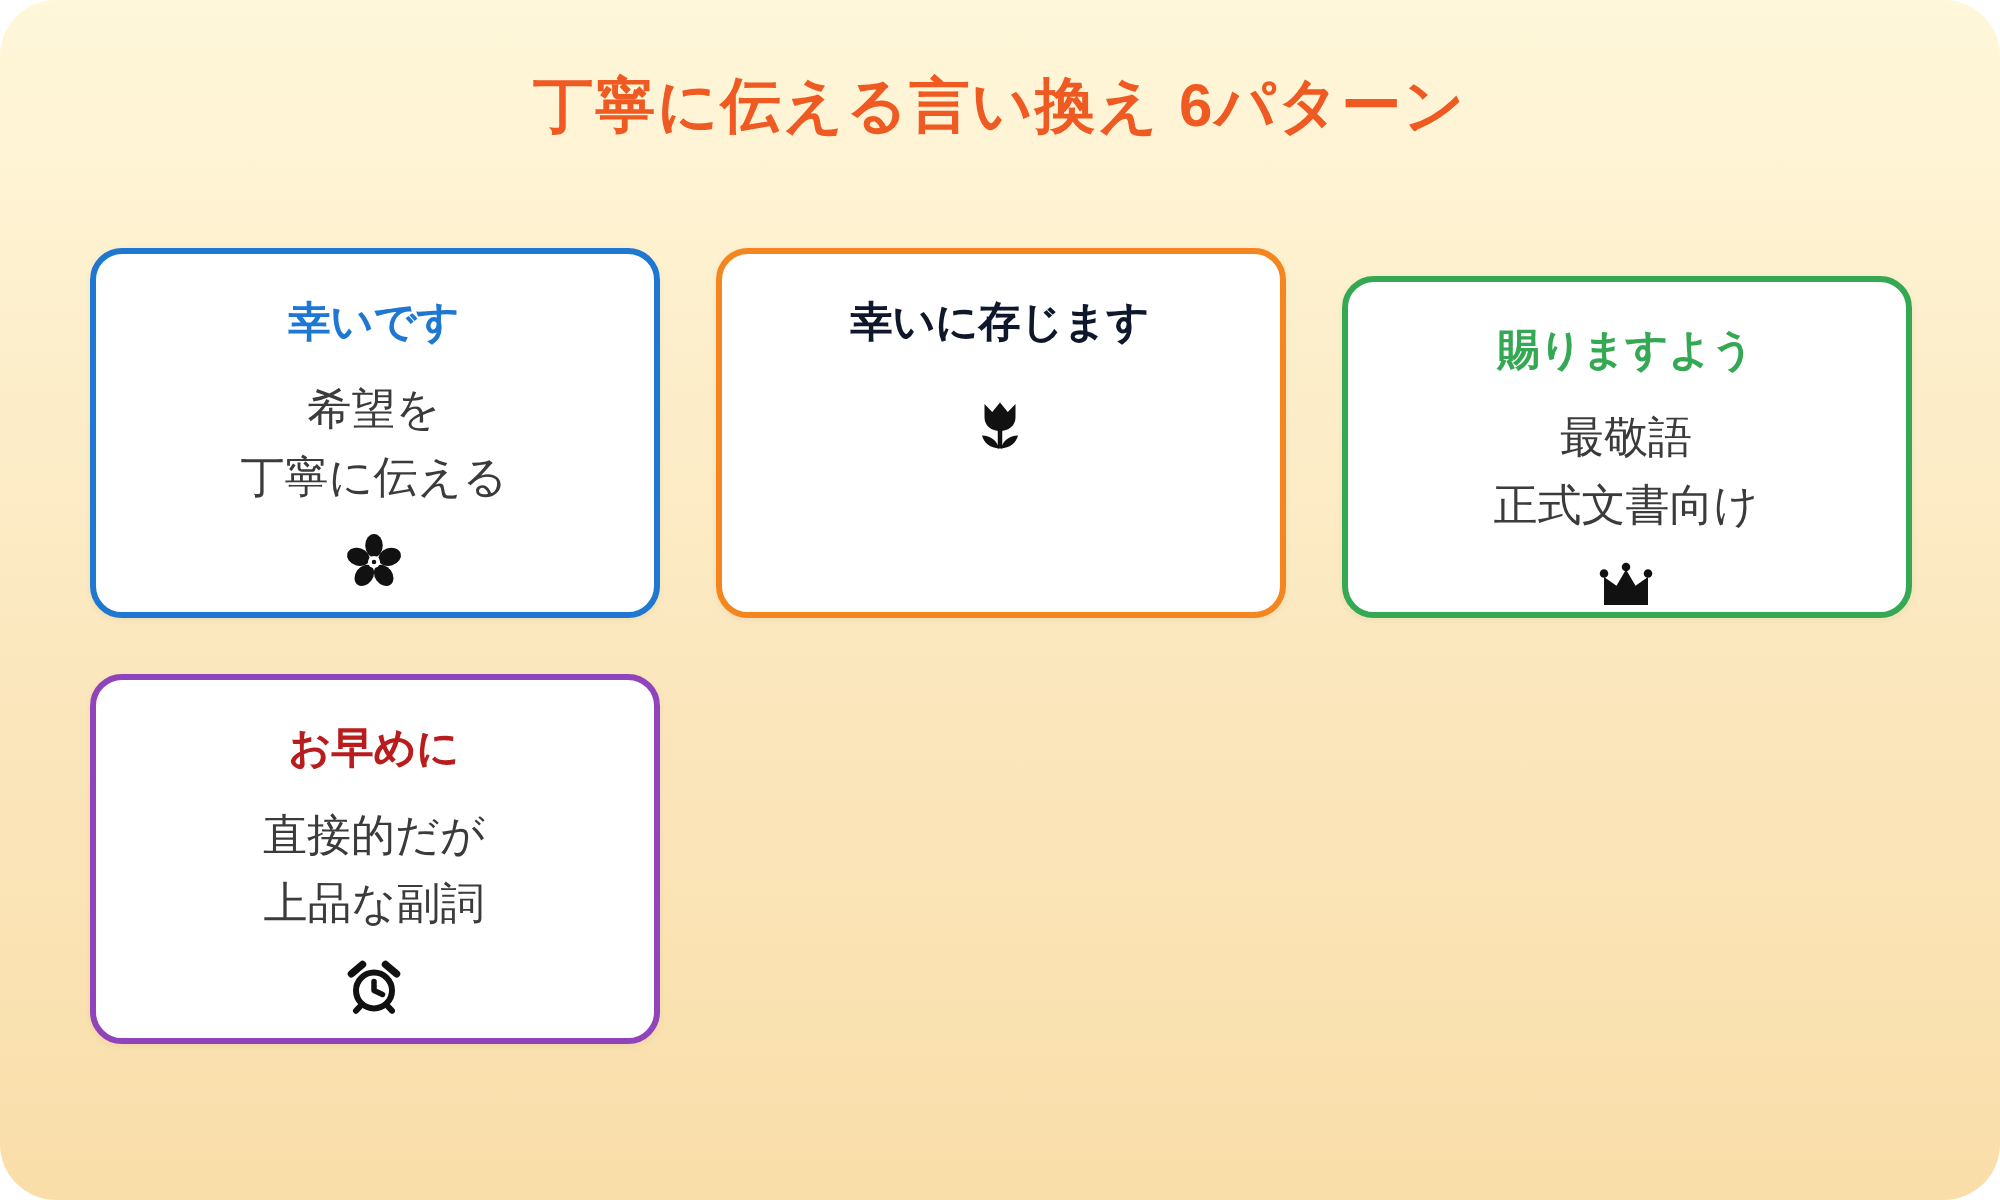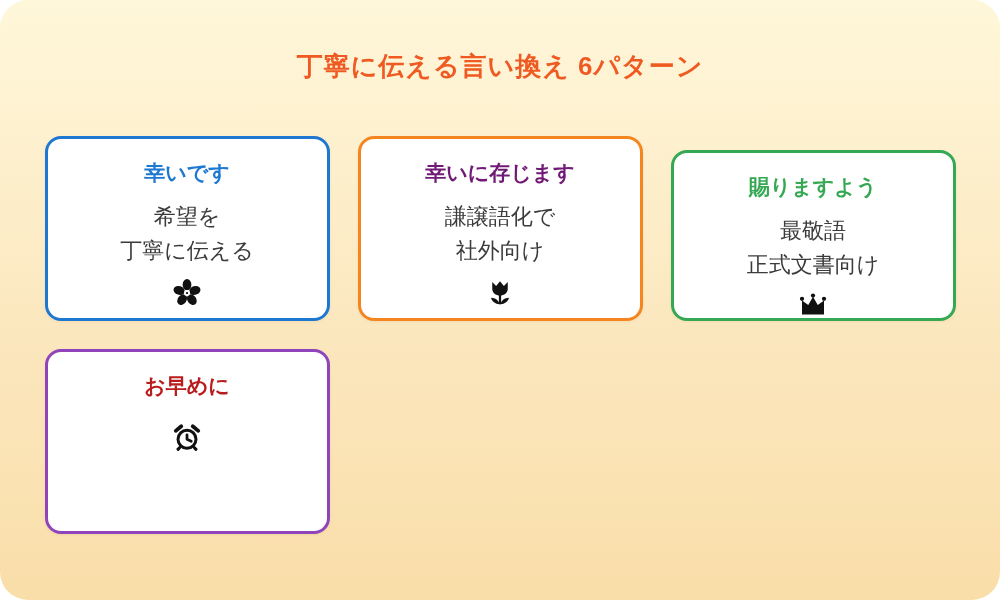--- a/index.html
+++ b/index.html
@@ -7,25 +7,25 @@
     width:1000px;height:600px;
     box-sizing:border-box;
     border-radius:28px;
     background:linear-gradient(180deg,#FFF7DA 0%,#FBE6BC 60%,#F9DEA9 100%);
     font-family:"Liberation Sans","DejaVu Sans",sans-serif;
     overflow:hidden;
     padding-top:34px;
   }
   .page-title{
     text-align:center;
-    font-size:26px;
+    font-size:30px;
     font-weight:700;
     letter-spacing:1px;
     line-height:40px;
-    margin:12px;
+    margin:0;
   }
   .grid{
     display:grid;
     grid-template-columns:repeat(3,285px);
     grid-template-rows:repeat(2,185px);
     column-gap:28px;
     row-gap:28px;
     justify-content:center;
     margin-top:50px;
   }
@@ -82,23 +82,21 @@
           <ellipse cx="12" cy="5.4" rx="3.5" ry="4.6" transform="rotate(144 12 12)"></ellipse>
           <ellipse cx="12" cy="5.4" rx="3.5" ry="4.6" transform="rotate(216 12 12)"></ellipse>
           <ellipse cx="12" cy="5.4" rx="3.5" ry="4.6" transform="rotate(288 12 12)"></ellipse>
           <circle cx="12" cy="12" r="2.4" fill="#ffffff"></circle>
           <circle cx="12" cy="12" r="0.9"></circle>
         </svg>
       </div>
     </div>
 
     <div class="card" style="border-color: rgb(245, 134, 31);">
-      <div class="card-heading" style="color: #701a75;">幸いに存じます</div>
-      <div class="card-body">謙譲語化で
-社外向け</div>
+      <div class="card-heading" style="color: #0f172a;">幸いに存じます</div>
       <div class="card-icon">
         <svg viewBox="0 0 24 24" xmlns="http://www.w3.org/2000/svg" fill="currentColor">
           <path d="M5.8 3.2 L8.9 6.4 L12 2.6 L15.1 6.4 L18.2 3.2 L18.2 8.6 C18.2 11.9 15.4 14 12 14 C8.6 14 5.8 11.9 5.8 8.6 Z"></path>
           <rect x="11.1" y="13.5" width="1.8" height="7.5"></rect>
           <path d="M11.6 21 C8.2 20.8 5.6 18.9 4.8 15.8 C8.3 15.9 10.9 17.9 11.6 21 Z"></path>
           <path d="M12.4 21 C15.8 20.8 18.4 18.9 19.2 15.8 C15.7 15.9 13.1 17.9 12.4 21 Z"></path>
         </svg>
       </div>
     </div>
 
@@ -111,20 +109,22 @@
           <circle cx="3.2" cy="6.2" r="1.7"></circle>
           <circle cx="12" cy="3.6" r="1.7"></circle>
           <circle cx="20.8" cy="6.2" r="1.7"></circle>
           <path d="M3.2 18.8 L3.2 7.6 L8.2 11.1 L12 4.6 L15.8 11.1 L20.8 7.6 L20.8 18.8 Z"></path>
         </svg>
       </div>
     </div>
 
     <div class="card" style="border-color: rgb(143, 68, 188);">
       <div class="card-heading" style="color: #b91c1c;">お早めに</div>
+      <div class="card-body">直接的だが
+上品な副詞</div>
       <div class="card-icon">
         <svg viewBox="0 0 24 24" xmlns="http://www.w3.org/2000/svg" fill="none" stroke="currentColor">
           <circle cx="12" cy="13" r="7.2" stroke-width="2.4"></circle>
           <path d="M12 9.4 L12 13 L15.4 14.6" stroke-width="2.2" stroke-linecap="round" stroke-linejoin="round"></path>
           <path d="M7.4 2.6 L3 6.3" stroke-width="3" stroke-linecap="round"></path>
           <path d="M16.6 2.6 L21 6.3" stroke-width="3" stroke-linecap="round"></path>
           <path d="M6.2 19.6 L4.8 21.1" stroke-width="2.4" stroke-linecap="round"></path>
           <path d="M17.8 19.6 L19.2 21.1" stroke-width="2.4" stroke-linecap="round"></path>
         </svg>
       </div>

